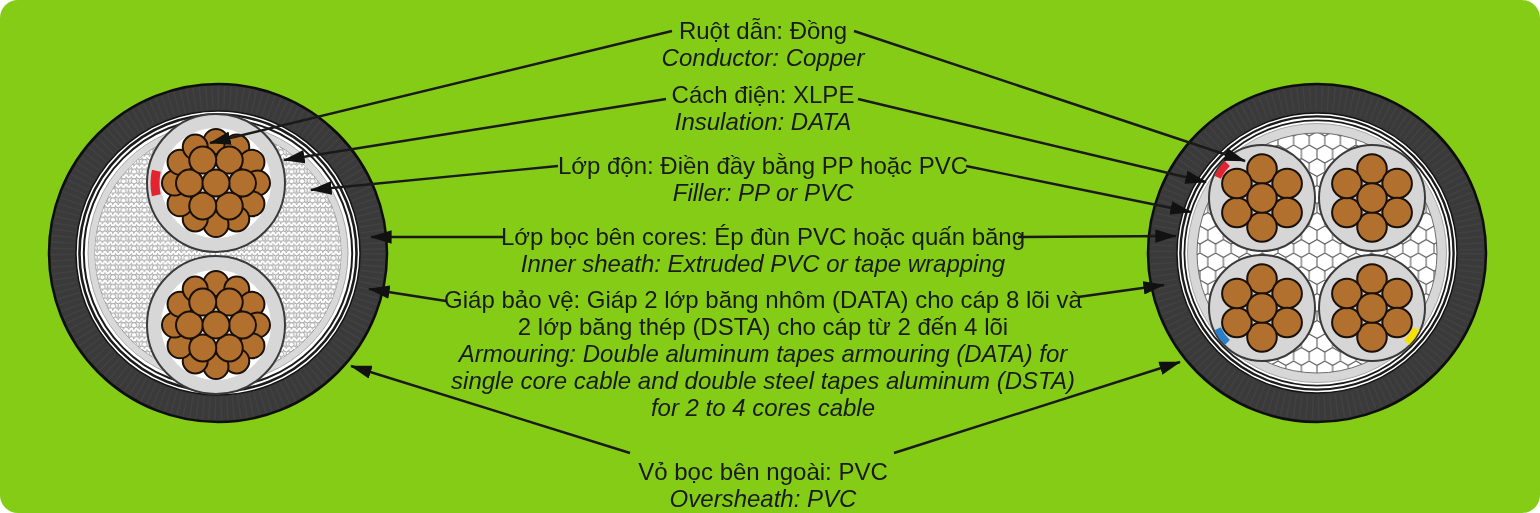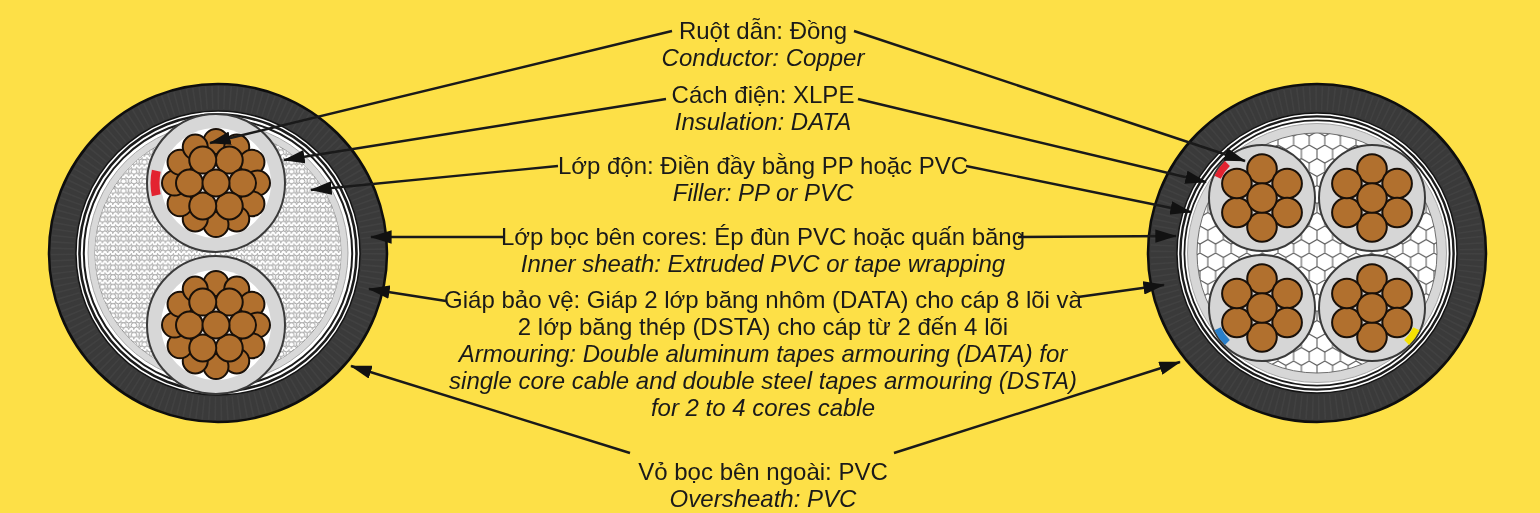--- a/index.html
+++ b/index.html
@@ -1,18 +1,18 @@
 <!DOCTYPE html>
 <html><head>
 <meta charset="utf-8">
 <style>
   html,body{margin:0;padding:0;background:#fff;}
   .stage{
-    position:relative;width:1540px;height:513px;background:#fde047;overflow:hidden;
-    font-family:"Liberation Sans","DejaVu Sans",sans-serif;color:#1a1a1a;
+    position:relative;width:1540px;height:513px;background:#84cc16;overflow:hidden;
+    font-family:"Liberation Sans","DejaVu Sans",sans-serif;color:#1a1a1a;border-radius:18px;
   }
   .scene{position:absolute;left:0;top:0;}
   .label{
     position:absolute;left:763px;transform:translateX(-50%);
     text-align:center;white-space:nowrap;font-size:24px;line-height:27px;color:#1a1a1a;
   }
   .label .vi{font-style:normal;}
   .label .en{font-style:italic;}
 </style>
 </head>
@@ -158,21 +158,21 @@
 
   <div class="label" style="top:223px">
     <div class="vi">Lớp bọc bên cores: Ép đùn PVC hoặc quấn băng</div>
     <div class="en">Inner sheath: Extruded PVC or tape wrapping</div>
   </div>
 
   <div class="label" style="top:286px">
     <div class="vi">Giáp bảo vệ: Giáp 2 lớp băng nhôm (DATA) cho cáp 8 lõi và</div>
     <div class="vi">2 lớp băng thép (DSTA) cho cáp từ 2 đến 4 lõi</div>
     <div class="en">Armouring: Double aluminum tapes armouring (DATA) for</div>
-    <div class="en">single core cable and double steel tapes armouring (DSTA)</div>
+    <div class="en">single core cable and double steel tapes aluminum (DSTA)</div>
     <div class="en">for 2 to 4 cores cable</div>
   </div>
 
   <div class="label" style="top:458px">
     <div class="vi">Vỏ bọc bên ngoài: PVC</div>
     <div class="en">Oversheath: PVC</div>
   </div>
 
 </div>
 

